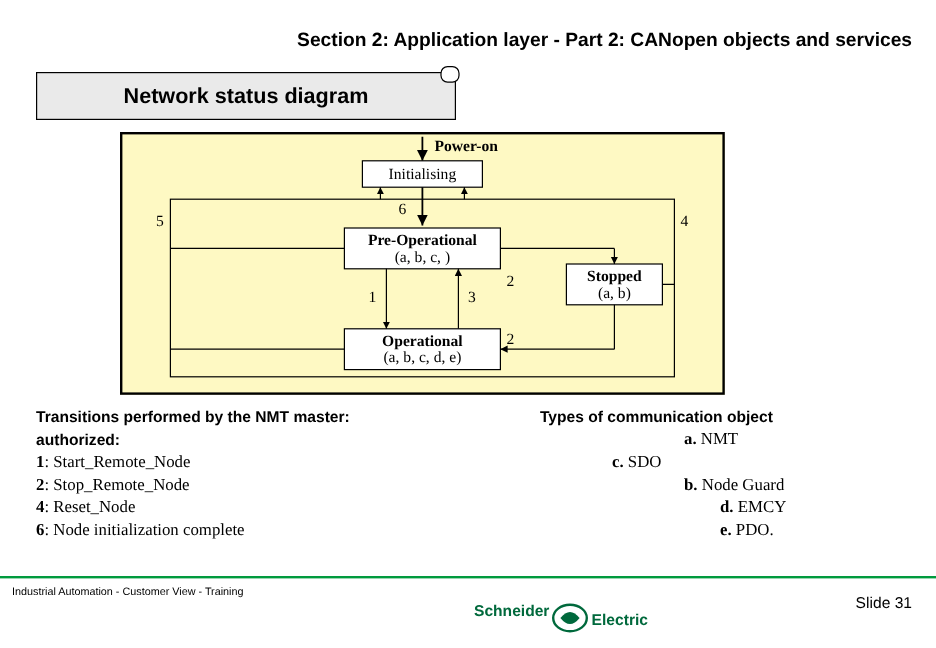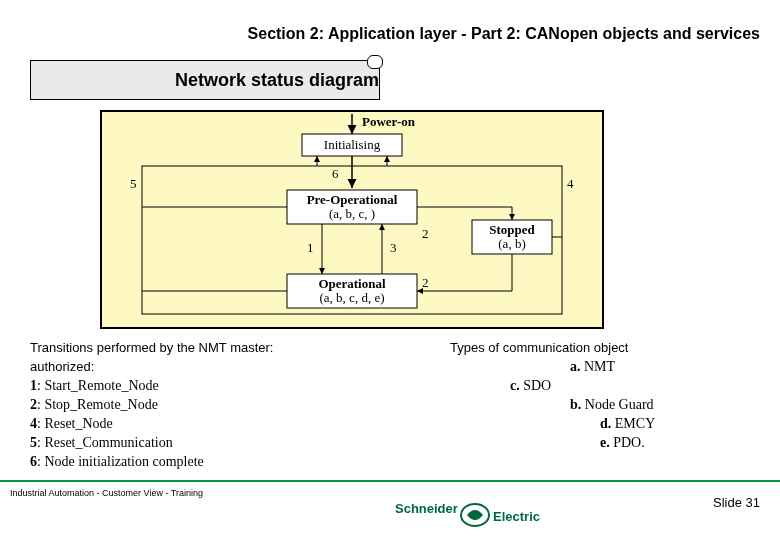--- a/index.html
+++ b/index.html
@@ -1,26 +1,26 @@
 <!DOCTYPE html>
 <html><head>
 <meta charset="utf-8">
 <style>
 html,body{margin:0;padding:0;width:780px;height:540px;background:#fff;font-family:Arial,Helvetica,sans-serif;color:#000;position:relative;overflow:hidden}
 .header{position:absolute;top:25px;right:20px;font-size:16px;font-weight:bold}
-.title-box{position:absolute;top:60px;left:30px;width:350px;text-align:right}
+.title-box{position:absolute;top:60px;left:30px;width:350px;text-align:center}
 .title-bg{position:relative;background:#eaeaea;border:1px solid #000;height:38px;line-height:38px;font-size:18px;font-weight:bold}
 .title-cap{position:absolute;top:-6px;right:-4px;width:14px;height:12px;border:1px solid #000;border-radius:6px;background:#fff}
 .diagram{position:absolute;top:110px;left:100px;width:500px;height:215px;border:2px solid #000;background:#fef9c3}
 .diagram svg{width:100%;height:100%}
 .diagram text{font-family:'Times New Roman',serif;font-size:13px}
 .tleft,.tright{position:absolute;top:340px;font-size:13px}
 .tleft{left:30px;width:400px}
 .tright{left:450px;width:300px}
-.thead{font-weight:normal;margin-bottom:4px}
+.thead{font-weight:bold;margin-bottom:4px}
 .row{margin:3px 0;font-family:'Times New Roman',serif;font-size:14px}
 .row b{font-family:'Times New Roman',serif}
 .green-line{position:absolute;left:0;top:480px;width:780px;height:2px;background:#009a3d}
 .footer-left{position:absolute;left:10px;top:488px;font-size:9px;line-height:1.2}
 .slide-no{position:absolute;right:20px;top:495px;font-size:13px}
 .logo{position:absolute;left:395px;top:499px;width:170px;height:30px}
 .logo svg{width:100%;height:100%}
 </style>
 </head>
 <body>
@@ -89,21 +89,20 @@
   <line x1="450" y1="125" x2="460" y2="125" stroke="#000"></line>
 </svg>
 </div>
 
 <div class="tleft">
   <div class="thead">Transitions performed by the NMT master:</div>
   <div class="thead">authorized:</div>
   <div class="row"><b>1</b><span>: Start_Remote_Node</span></div>
   <div class="row"><b>2</b><span>: Stop_Remote_Node</span></div>
   <div class="row"><b>4</b><span>: Reset_Node</span></div>
-  <div class="row"><b>5</b><span>: Reset_Communication</span></div>
   <div class="row"><b>6</b><span>: Node initialization complete</span></div>
 </div>
 
 <div class="tright">
   <div class="thead">Types of communication object</div>
   <div class="row" style="margin-left:120px"><b>a.</b><span> NMT</span></div>
   <div class="row" style="margin-left:60px"><b>c.</b><span> SDO</span></div>
   <div class="row" style="margin-left:120px"><b>b.</b><span> Node Guard</span></div>
   <div class="row" style="margin-left:150px"><b>d.</b><span> EMCY</span></div>
   <div class="row" style="margin-left:150px"><b>e.</b><span> PDO.</span></div>

